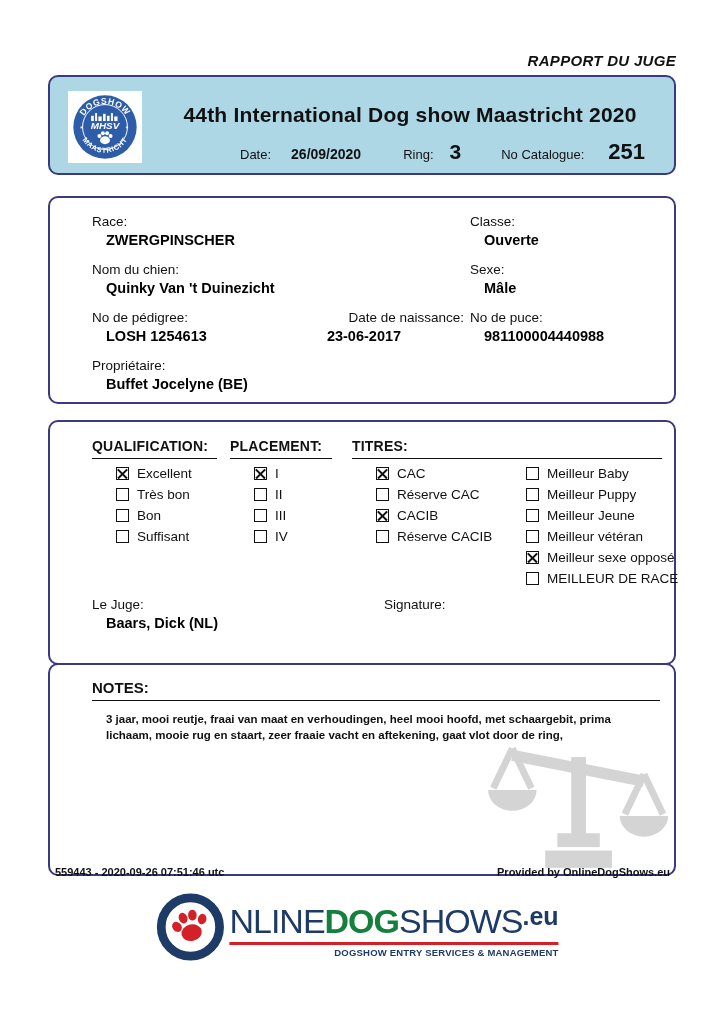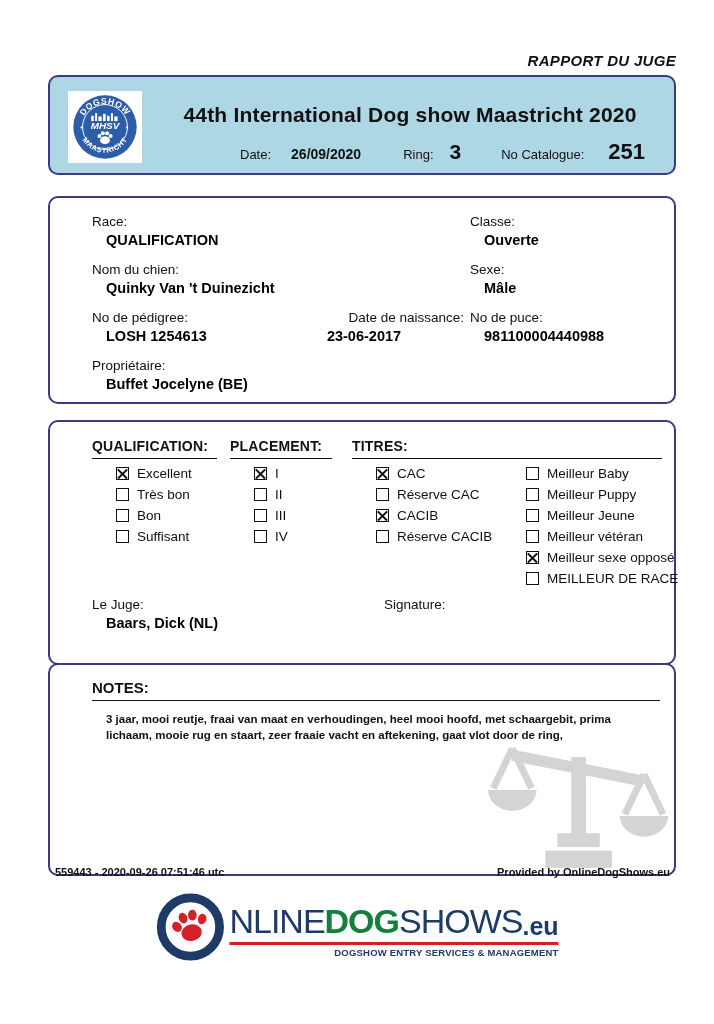--- a/index.html
+++ b/index.html
@@ -52,21 +52,21 @@
   .watermark{position:absolute;right:4px;bottom:-6px;}
 
   
   .footer-left{position:absolute;left:55px;top:866px;font-size:11px;font-weight:bold;}
   .footer-right{position:absolute;right:44px;top:866px;font-size:11px;font-weight:bold;}
 
   
   .brand{position:absolute;top:892px;left:50%;transform:translateX(-50%);
          display:flex;align-items:flex-start;}
   .brand-text{margin-left:4px;margin-top:10px;}
-  .brand-line{display:flex;align-items:flex-end;white-space:nowrap;letter-spacing:-1px;}
+  .brand-line{display:flex;align-items:flex-start;white-space:nowrap;letter-spacing:-1px;}
   .brand-nline{font-size:34px;color:#1e3a66;font-weight:normal;}
   .brand-dog{font-size:34px;color:#15803d;font-weight:bold;}
   .brand-shows{font-size:34px;color:#1e3a66;font-weight:normal;}
   .brand-eu{font-size:25px;color:#1e3a66;font-weight:bold;letter-spacing:0;}
   .brand-rule{height:3px;background:#d42027;margin-top:1px;}
   .brand-tagline{font-size:9.5px;font-weight:bold;color:#1e3a66;text-align:right;margin-top:2px;
                  letter-spacing:.2px;}
 </style>
 </head>
 <body>
@@ -117,21 +117,21 @@
       <span class="val" style="margin-left:20px">26/09/2020</span>
       <span class="lbl" style="margin-left:42px">Ring:</span>
       <span class="big" style="margin-left:16px">3</span>
       <span class="lbl" style="margin-left:40px">No Catalogue:</span>
       <span class="big" style="margin-left:24px;font-size:22px">251</span>
     </div>
   </div>
 
   <div class="sect info-box">
     <div class="flabel" style="left:42px;top:16px">Race:</div>
-    <div class="fvalue" style="left:56px;top:34px">QUALIFICATION</div>
+    <div class="fvalue" style="left:56px;top:34px">ZWERGPINSCHER</div>
     <div class="flabel" style="left:420px;top:16px">Classe:</div>
     <div class="fvalue" style="left:434px;top:34px">Ouverte</div>
 
     <div class="flabel" style="left:42px;top:64px">Nom du chien:</div>
     <div class="fvalue" style="left:56px;top:82px">Quinky Van 't Duinezicht</div>
     <div class="flabel" style="left:420px;top:64px">Sexe:</div>
     <div class="fvalue" style="left:434px;top:82px">Mâle</div>
 
     <div class="flabel" style="left:42px;top:112px">No de pédigree:</div>
     <div class="fvalue" style="left:56px;top:130px">LOSH 1254613</div>

